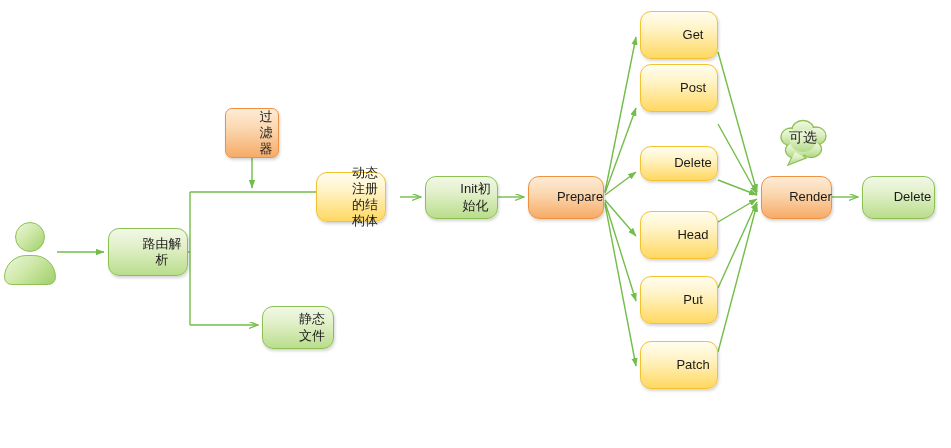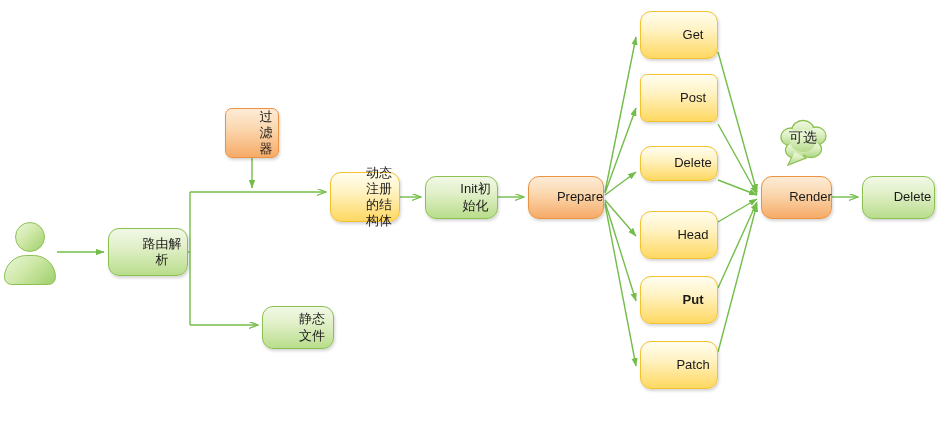--- a/index.html
+++ b/index.html
@@ -185,50 +185,50 @@
   </div>
 
   <div class="node orange" style="left:225px; top:108px; width:54px; height:50px;border-radius:7px;">
     <span class="label">过滤器</span>
   </div>
 
   <div class="node green" style="left:262px; top:306px; width:72px; height:43px;">
     <span class="label">静态文件</span>
   </div>
 
-  <div class="node yellow" style="left:330px; top:172px; width:70px; height:50px;">
+  <div class="node yellow" style="left:316px; top:172px; width:70px; height:50px;">
     <span class="label">动态注册
 的结构体</span>
   </div>
 
   <div class="node green" style="left:425px; top:176px; width:73px; height:43px;">
     <span class="label">Init初始化</span>
   </div>
 
   <div class="node orange" style="left:528px; top:176px; width:76px; height:43px;">
     <span class="label">Prepare</span>
   </div>
 
   <div class="node yellow" style="left:640px; top:11px; width:78px; height:48px;">
     <span class="label">Get</span>
   </div>
 
-  <div class="node yellow" style="left:640px; top:74px; width:78px; height:48px;border-radius:7px;">
+  <div class="node yellow" style="left:640px; top:64px; width:78px; height:48px;">
     <span class="label">Post</span>
   </div>
 
   <div class="node yellow" style="left:640px; top:146px; width:78px; height:35px;">
     <span class="label">Delete</span>
   </div>
 
   <div class="node yellow" style="left:640px; top:211px; width:78px; height:48px;">
     <span class="label">Head</span>
   </div>
 
-  <div class="node yellow" style="left:640px; top:276px; width:78px; height:48px;font-weight:bold;">
+  <div class="node yellow" style="left:640px; top:276px; width:78px; height:48px;">
     <span class="label">Put</span>
   </div>
 
   <div class="node yellow" style="left:640px; top:341px; width:78px; height:48px;">
     <span class="label">Patch</span>
   </div>
 
   <div class="node orange" style="left:761px; top:176px; width:71px; height:43px;">
     <span class="label">Render</span>
   </div>

